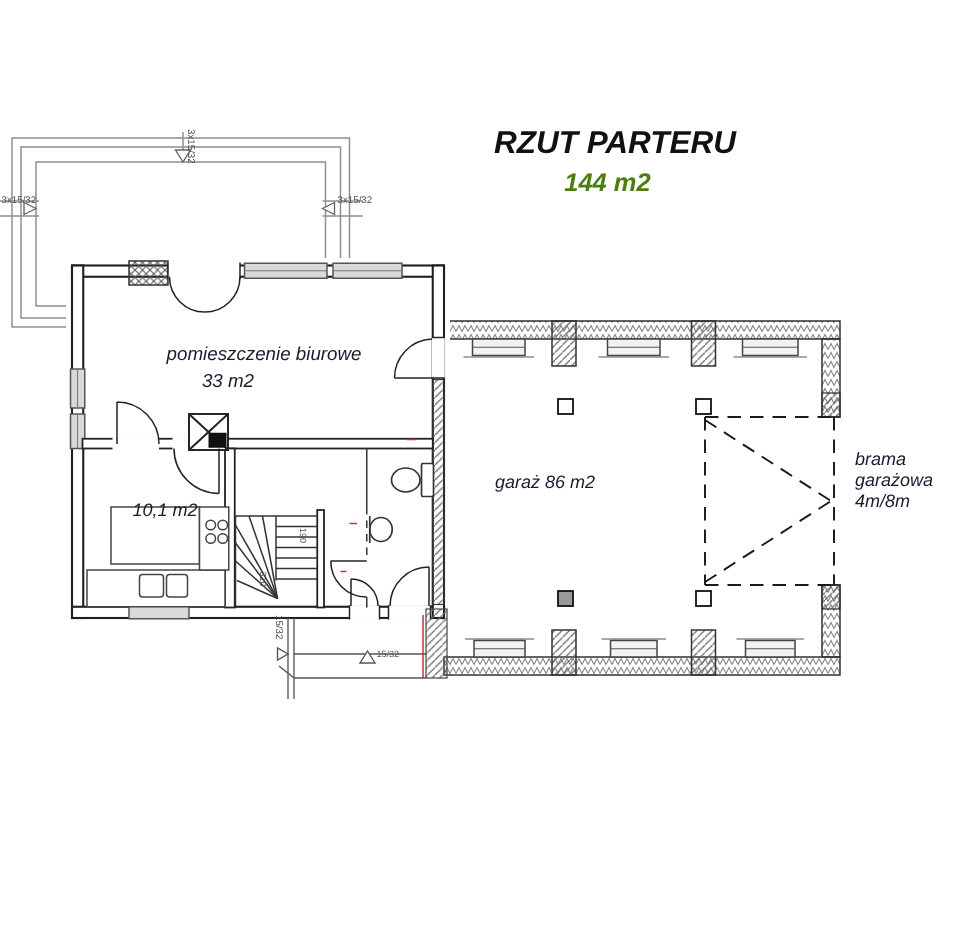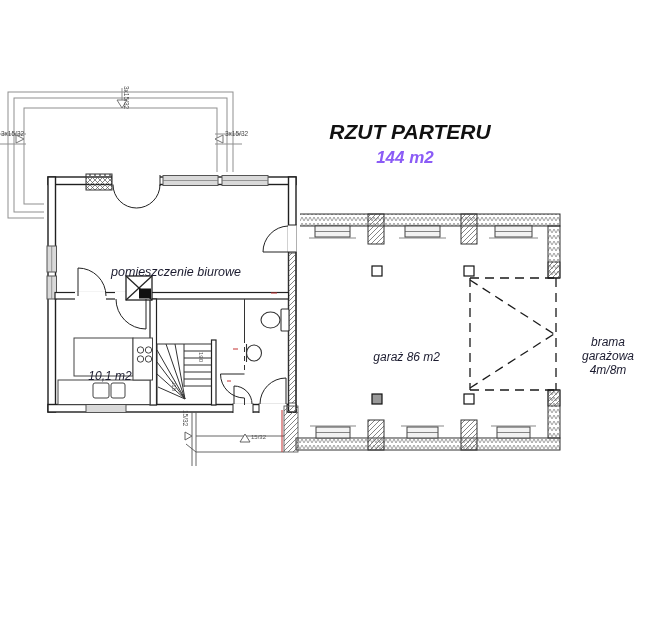--- a/index.html
+++ b/index.html
@@ -1,28 +1,28 @@
 <!DOCTYPE html>
 <html><head>
 <meta charset="utf-8">
 <style>
   html,body{margin:0;padding:0;background:#fff;}
   #plan{position:relative;width:650px;height:631px;background:#fff;overflow:hidden;
         font-family:"Liberation Sans",sans-serif;}
   #plan svg{position:absolute;left:0;top:0;}
-  .lbl{position:absolute;color:#1b1b2f;font-style:italic;line-height:1.15;margin-top:36px;}
+  .lbl{position:absolute;color:#1b1b2f;font-style:italic;line-height:1.15;}
   .title-main{left:310px;top:84px;width:200px;text-align:center;
               font-size:21px;font-weight:bold;font-style:italic;color:#111;}
   .title-sub{left:330px;top:112px;width:150px;text-align:center;
-             font-size:17px;font-weight:bold;font-style:italic;color:#8b5cf6;}
+             font-size:17px;font-weight:bold;font-style:italic;color:#4d7c0f;}
   .office-name{left:81px;top:229px;width:160px;text-align:right;font-size:12.5px;}
   .office-area{left:92px;top:247px;width:120px;text-align:center;font-size:12.5px;}
   .kitchen-area{left:75px;top:334px;width:70px;text-align:center;font-size:12px;}
-  .garage-lbl{left:330px;top:315px;width:110px;text-align:right;font-size:12px;}
-  .gate-lbl{left:570px;top:300px;width:76px;text-align:center;font-size:12px;}
+  .garage-lbl{left:330px;top:315px;width:110px;text-align:left;font-size:12px;}
+  .gate-lbl{left:570px;top:300px;width:76px;text-align:left;font-size:12px;}
   .gate-lbl div{display:block;}
   .ann{position:absolute;color:#4a4a4a;font-size:6.5px;font-style:normal;white-space:nowrap;}
   .vert{writing-mode:vertical-rl;}
   .tiny{font-size:6px;color:#555;}
 </style>
 </head>
 <body>
 
 <div id="plan">
 
@@ -250,20 +250,21 @@
     <line x1="271" y1="293" x2="277" y2="293"></line>
     <line x1="233" y1="349" x2="238" y2="349"></line>
     <line x1="227" y1="381" x2="231" y2="381"></line>
   </g>
 </svg>
 
 <div class="lbl title-main">RZUT PARTERU</div>
 <div class="lbl title-sub">144 m2</div>
 
 <div class="lbl office-name">pomieszczenie biurowe</div>
+<div class="lbl office-area">33 m2</div>
 <div class="lbl kitchen-area">10,1 m2</div>
 <div class="lbl garage-lbl">garaż 86 m2</div>
 <div class="lbl gate-lbl">
   <div>brama</div>
   <div>garażowa</div>
   <div>4m/8m</div>
 </div>
 
 <div class="ann" style="left:1px;top:130px;">3x15/32</div>
 <div class="ann" style="left:225px;top:130px;">3x15/32</div>

